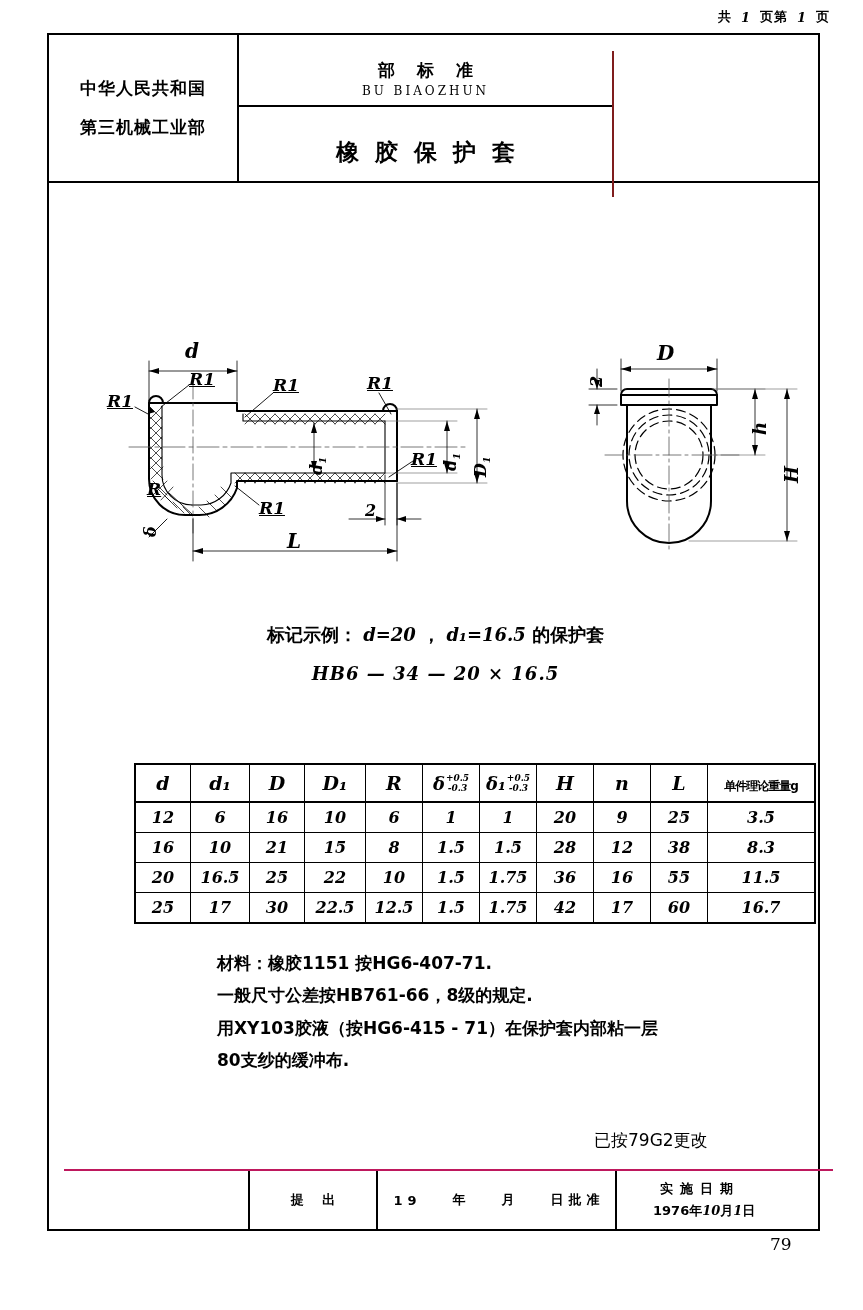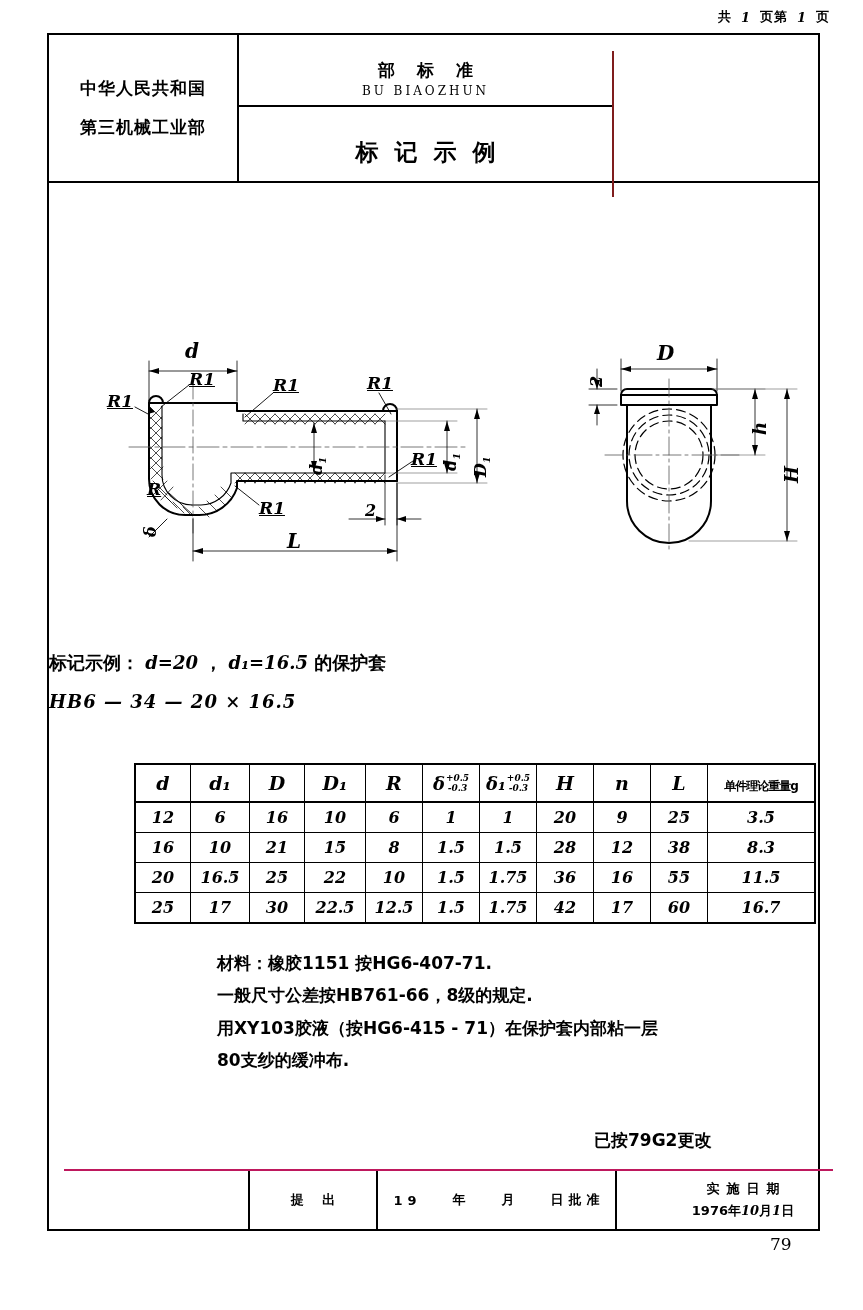--- a/index.html
+++ b/index.html
@@ -47,58 +47,58 @@
   .repl-val{font-size:17px;font-style:italic;font-family:"DejaVu Serif","Liberation Serif",serif;}
 
   
   .bodyarea{position:absolute;left:0;top:148px;width:100%;bottom:62px;}
 
   
   .ftr{position:absolute;left:15px;bottom:0;width:100%;height:60px;border-top:2px solid #be185d;box-sizing:border-box;display:flex;}
   .ftr-a{width:186px;border-right:2px solid #000;box-sizing:border-box;}
   .ftr-b{width:128px;border-right:2px solid #000;box-sizing:border-box;display:flex;align-items:center;justify-content:center;}
   .ftr-c{flex:1;border-right:2px solid #000;box-sizing:border-box;display:flex;align-items:center;justify-content:center;gap:26px;}
-  .ftr-d{width:180px;display:flex;flex-direction:column;align-items:center;justify-content:center;margin-left:36px;}
+  .ftr-d{width:180px;display:flex;flex-direction:column;justify-content:center;margin-left:36px;}
   .f-lab{font-size:13px;font-weight:bold;letter-spacing:7px;text-indent:7px;}
   .f-small{font-size:13px;font-weight:bold;letter-spacing:5px;text-indent:5px;}
   .f-date{font-size:13px;font-weight:bold;margin-top:4px;}
   .f-date i{font-style:italic;font-family:"DejaVu Serif","Liberation Serif",serif;}
   .pgnum{position:absolute;left:770px;top:1234px;font-size:17px;font-weight:normal;
      font-family:"DejaVu Serif","Liberation Serif",serif;}
 
   
   .drawing{position:absolute;left:0px;top:100px;width:773px;height:300px;}
   .dwg-lbl{position:absolute;font-family:"DejaVu Serif","Liberation Serif",serif;font-style:italic;font-weight:bold;
     font-size:17px;white-space:nowrap;}
   .dwg-lbl.u{text-decoration:underline;}
   .dwg-lbl.rot{transform:rotate(-90deg);transform-origin:left top;}
 
   
-  .marking{position:absolute;left:0;top:440px;width:773px;text-align:left;margin-top:28px;}
+  .marking{position:absolute;left:0;top:440px;width:773px;text-align:center;}
   .mk1{font-size:18px;font-weight:bold;white-space:nowrap;}
   .mk1 i{font-style:italic;font-family:"DejaVu Serif","Liberation Serif",serif;}
   .mk2{font-size:18px;font-style:italic;font-weight:bold;margin-top:16px;letter-spacing:1px;
      font-family:"DejaVu Serif","Liberation Serif",serif;}
 
   
   .tbl-wrap{position:absolute;left:85px;top:580px;}
   table.spec{border-collapse:collapse;border:2px solid #000;}
   table.spec td,table.spec th{border:1px solid #000;text-align:center;
     font-family:"DejaVu Serif","Liberation Serif",serif;font-style:italic;font-weight:bold;}
   table.spec thead th{height:34px;font-size:19px;border-bottom:2px solid #000;}
   table.spec tbody td{height:27px;font-size:16px;}
   .tol{display:inline-flex;align-items:center;gap:1px;font-size:18px;}
   .tolstack{display:inline-flex;flex-direction:column;font-size:9px;line-height:1.05;}
   .wt-hdr{font-size:12px;font-style:normal;font-weight:bold;letter-spacing:-1px;
     font-family:"DejaVu Sans","Liberation Sans",sans-serif;}
 
   
   .notes{position:absolute;left:133px;top:770px;width:600px;margin-left:35px;}
   .notes p{margin:0 0 11px 0;font-size:17px;font-weight:bold;line-height:1.25;white-space:nowrap;}
-  .revstamp{position:absolute;left:545px;top:946px;font-size:17px;font-weight:bold;white-space:nowrap;}
+  .revstamp{position:absolute;left:545px;top:946px;font-size:17px;font-weight:normal;white-space:nowrap;}
 </style>
 </head>
 <body>
 
 <div class="page">
 
   <div class="pagecount">
     <span>共</span>
     <i>1</i>
     <span>页第</span>
@@ -114,21 +114,21 @@
         <div>中华人民共和国</div>
         <div>第三机械工业部</div>
       </div>
 
       <div class="hdr-mid">
         <div class="hdr-mid-top">
           <div class="bz-cn">部标准</div>
           <div class="bz-en">BU  BIAOZHUN</div>
         </div>
         <div class="hdr-mid-bot">
-          <div class="prodname">标记示例</div>
+          <div class="prodname">橡胶保护套</div>
         </div>
       </div>
 
     </div>
 
     <div class="bodyarea">
 
       <div class="drawing">
         <svg width="773" height="300" viewBox="0 0 773 300">
           <g fill="none" stroke="#000" stroke-width="1.4" stroke-linecap="round" stroke-linejoin="round">

